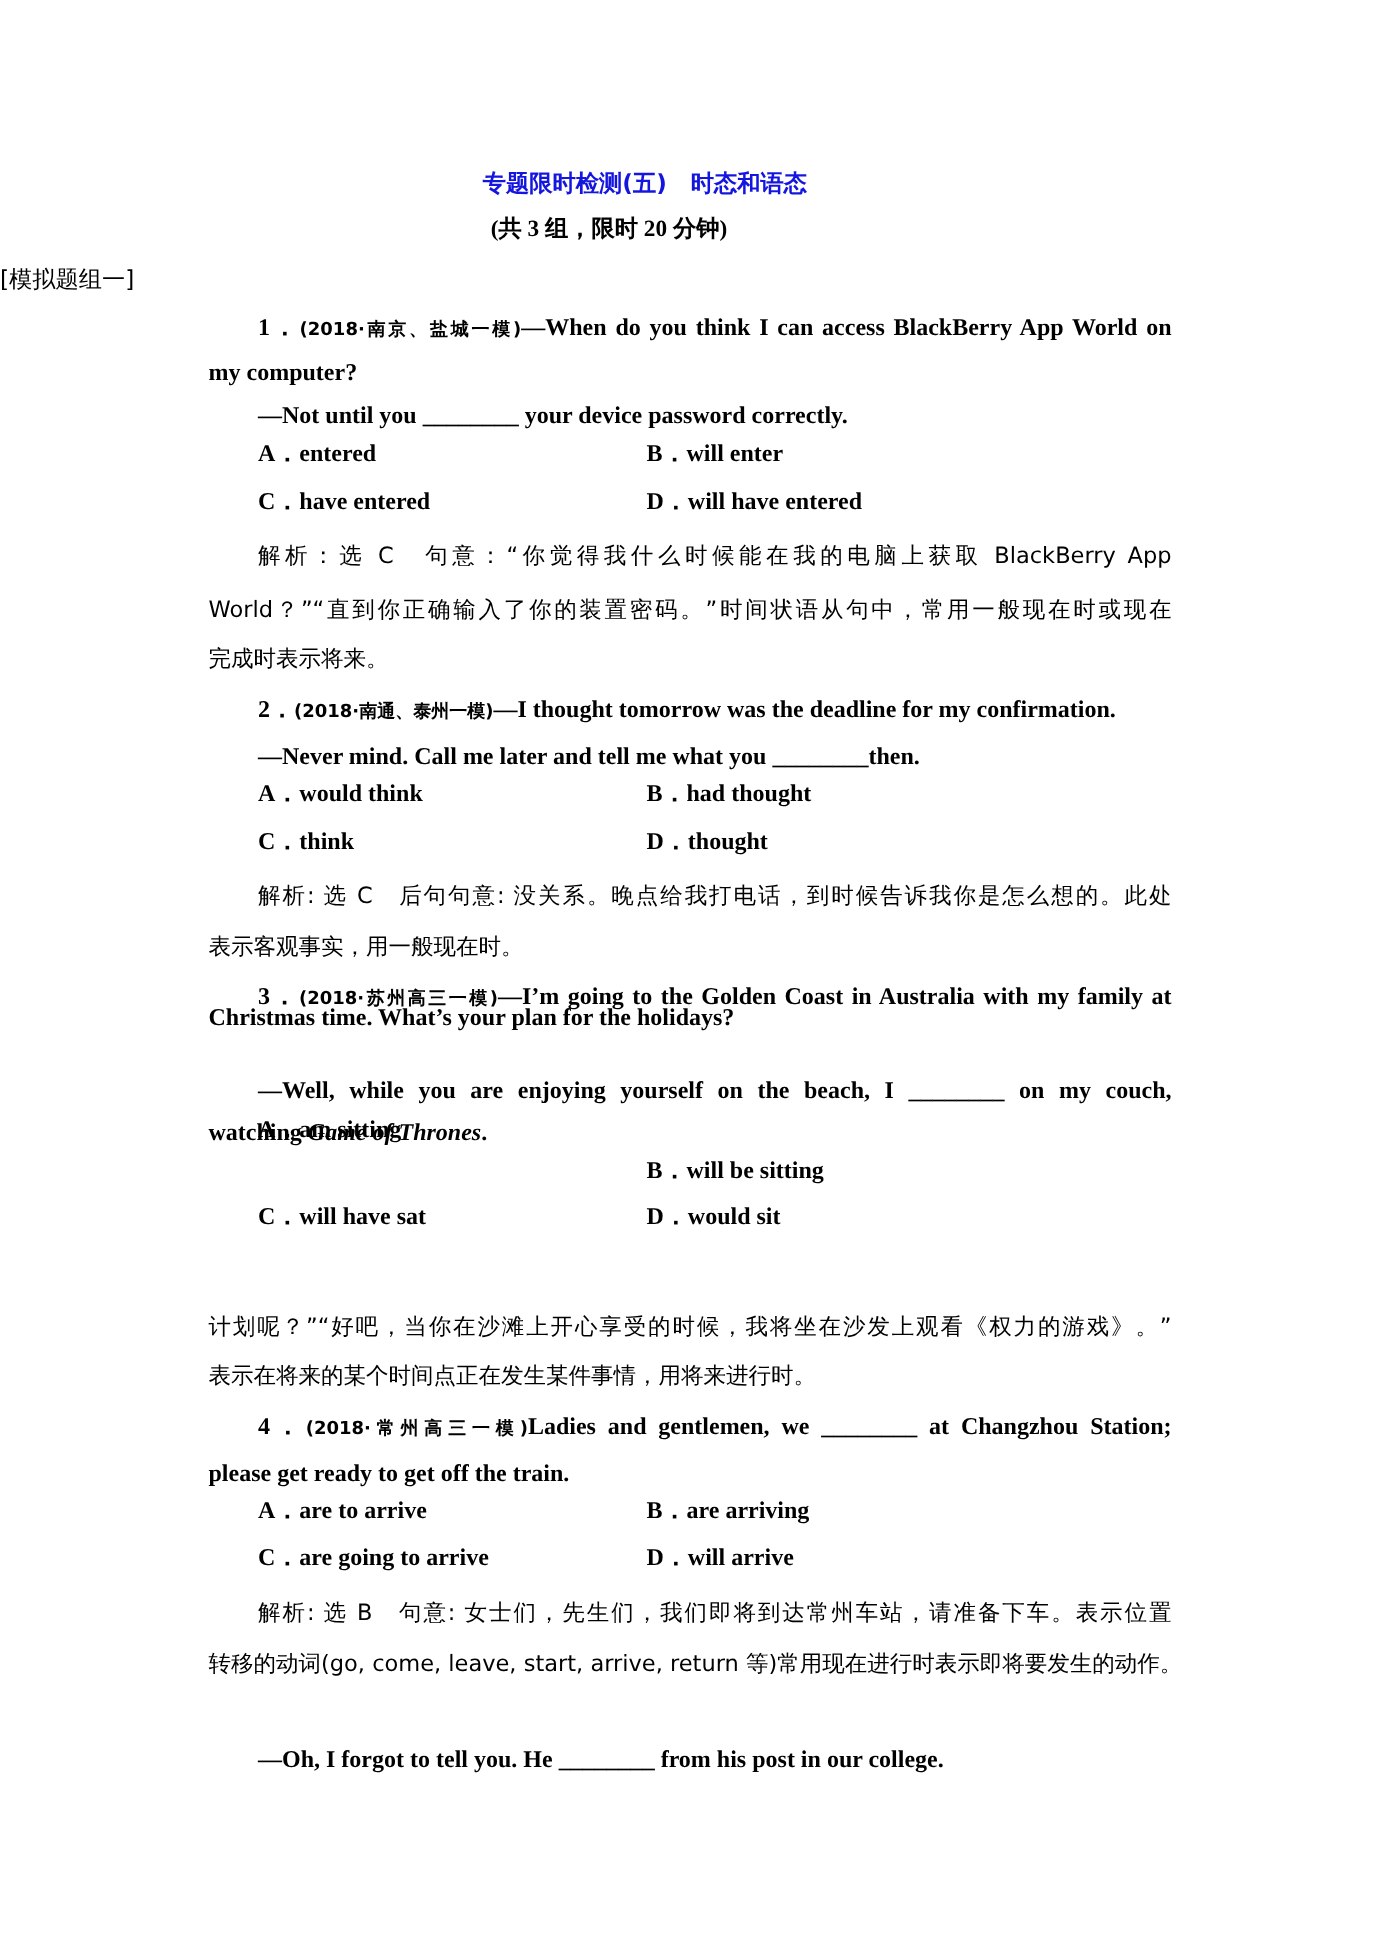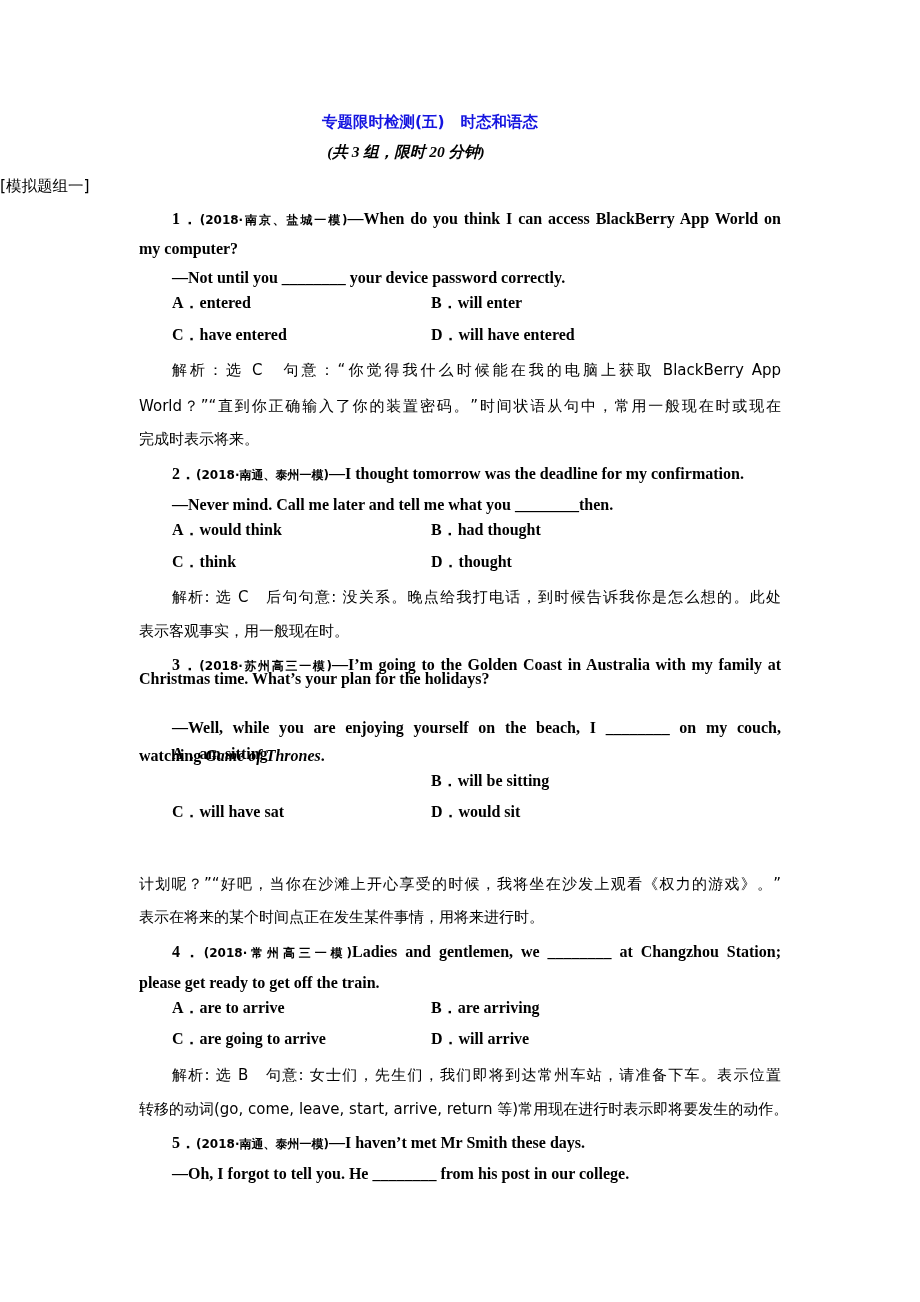--- a/index.html
+++ b/index.html
@@ -10,21 +10,21 @@
   }
   .page { position: absolute; left: 0; top: 0; width: 920px; height: 1302px; }
   .title {
     position: absolute; left: 0; width: 860px; top: 112px;
     text-align: center; color: #1515e0; font-size: 15.5px; font-weight: bold;
     font-family: "DejaVu Sans", sans-serif;
   }
   .title .gap { display: inline-block; width: 16px; }
   .subtitle {
     position: absolute; left: 0; width: 812px; top: 142px;
-    text-align: center; font-size: 15.5px; font-weight: bold; font-style: italic;
+    text-align: center; font-size: 15.5px; font-weight: bold;
   }
   .group {
     position: absolute; left: 0; width: 920px; top: 176px;
     font-size: 15.5px;
     font-family: "DejaVu Sans", sans-serif;
   }
   .ln {
     position: absolute; font-size: 16px; font-weight: bold; white-space: nowrap;
     line-height: 28px;
   }
@@ -93,18 +93,15 @@
     <span>4．</span><span class="src">(2018·常州高三一模)</span><span>Ladies and gentlemen, we ________ at Changzhou Station;</span>
   </div>
   <div class="ln cont" style="top:969px;">please get ready to get off the train.</div>
   <div class="opt optA" style="top:998px;">A．are to arrive</div>
   <div class="opt optB" style="top:998px;">B．are arriving</div>
   <div class="opt optA" style="top:1029px;">C．are going to arrive</div>
   <div class="opt optB" style="top:1029px;">D．will arrive</div>
   <div class="ln first analysis justify first" style="top:1061px;">解析: 选 B　句意: 女士们，先生们，我们即将到达常州车站，请准备下车。表示位置</div>
   <div class="ln cont analysis justify" style="top:1095px;">转移的动词(go, come, leave, start, arrive, return 等)常用现在进行时表示即将要发生的动作。</div>
 
-  <div class="ln first" style="top:1129px;">
-    <span>5．</span><span class="src">(2018·南通、泰州一模)</span><span>—I haven’t met Mr Smith these days.</span>
-  </div>
   <div class="ln first" style="top:1160px;">—Oh, I forgot to tell you. He ________ from his post in our college.</div>
 
 </div>
 
 </body></html>

